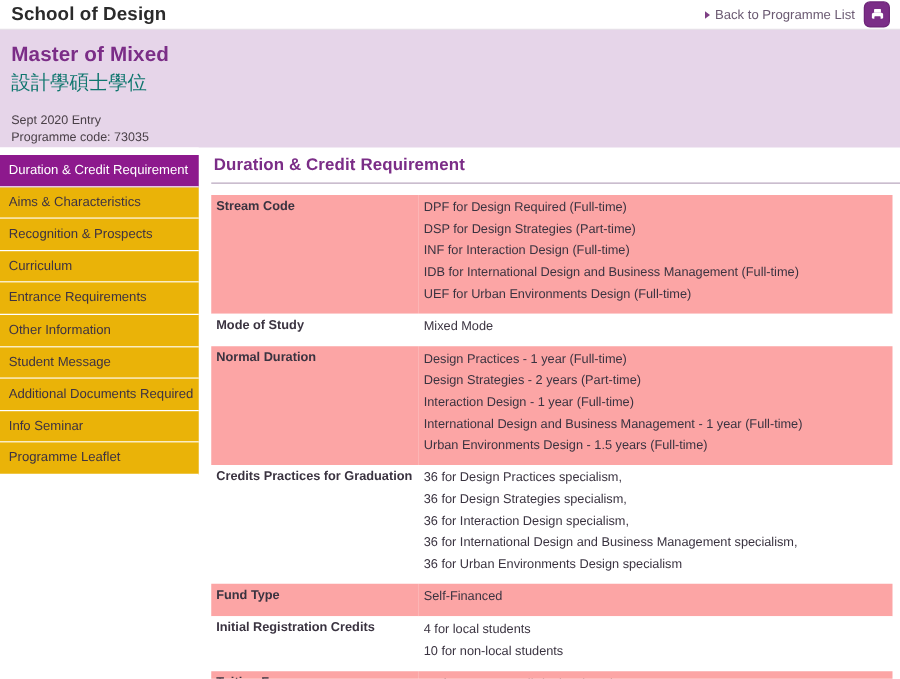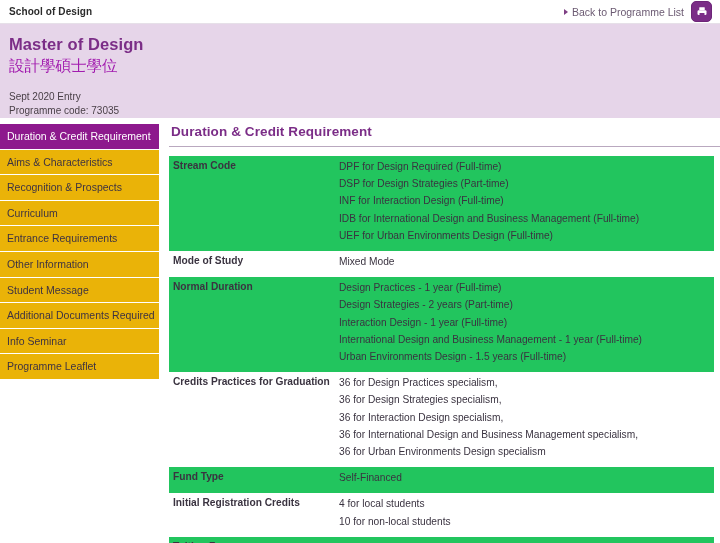--- a/index.html
+++ b/index.html
@@ -16,21 +16,21 @@
   .topbar {
     position: relative;
     height: 24px;
     background: #ffffff;
     display: flex;
     align-items: center;
     padding: 0 8px 0 9px;
     border-bottom: 1px solid #e6e0e8;
   }
   .school-name {
-    font-size: 10px;
+    font-size: 15px;
     font-weight: bold;
     color: #2b2b2b;
     letter-spacing: 0.1px;
   }
   .topbar-right {
     margin-left: auto;
     display: flex;
     align-items: center;
     gap: 7px;
   }
@@ -71,21 +71,21 @@
   }
   .prog-title-en {
     font-size: 16.5px;
     font-weight: bold;
     color: #7b2d87;
     line-height: 1.25;
     letter-spacing: 0.1px;
   }
   .prog-title-zh {
     font-size: 15.5px;
-    color: #a21caf;
+    color: #0f766e;
     line-height: 1.3;
     margin-top: 1px;
     font-family: "DejaVu Sans", "Liberation Sans", sans-serif;
   }
   .prog-meta {
     margin-top: 14px;
     font-size: 10px;
     color: #4a4048;
     line-height: 1.45;
   }
@@ -138,21 +138,21 @@
     height: 1px;
     background: #b9a8bf;
     margin-bottom: 9px;
   }
 
   table.info {
     width: 545px;
     border-collapse: collapse;
     table-layout: fixed;
   }
-  table.info tr.shade td { background: #22c55e; }
+  table.info tr.shade td { background: #fca5a5; }
   table.info tr.plain td { background: #ffffff; }
   table.info td {
     vertical-align: top;
     padding: 5px 4px 6px 4px;
     font-size: 10.2px;
     color: #3a3340;
     line-height: 1.0;
   }
   td.lbl {
     width: 166px;
@@ -182,21 +182,21 @@
       <svg width="12" height="12" viewBox="0 0 24 24">
         <rect x="6.5" y="2.5" width="11" height="6" rx="1" fill="#ffffff"></rect>
         <rect x="3" y="8.5" width="18" height="9.5" rx="2.5" fill="#ffffff"></rect>
         <rect x="7" y="14" width="10" height="7.5" rx="1" fill="#7b2d87"></rect>
       </svg>
     </div>
   </div>
 </div>
 
 <div class="banner">
-  <div class="prog-title-en">Master of Design</div>
+  <div class="prog-title-en">Master of Mixed</div>
   <div class="prog-title-zh">設計學碩士學位</div>
   <div class="prog-meta">
     <div>Sept 2020 Entry</div>
     <div>Programme code: 73035</div>
   </div>
 </div>
 
 <div class="body-wrap">
 
   <nav class="sidebar">

